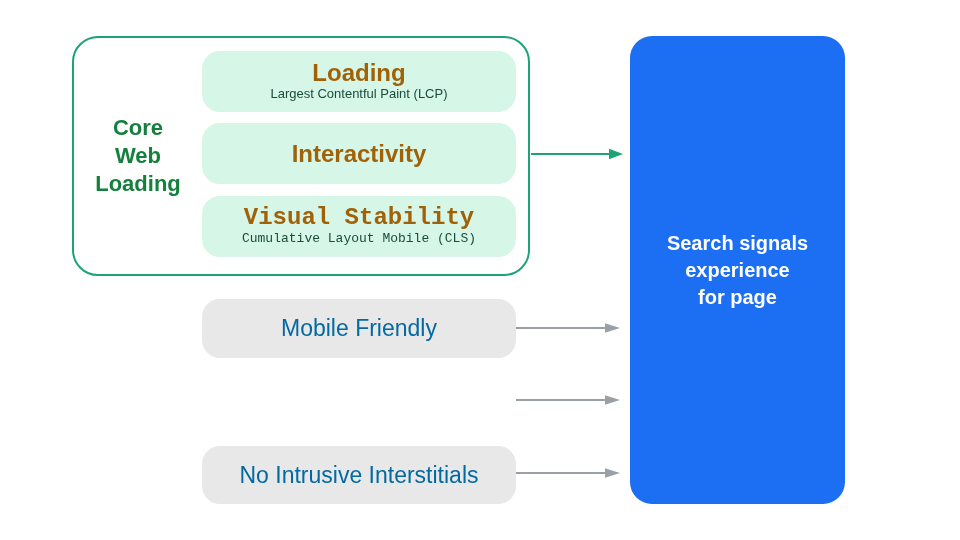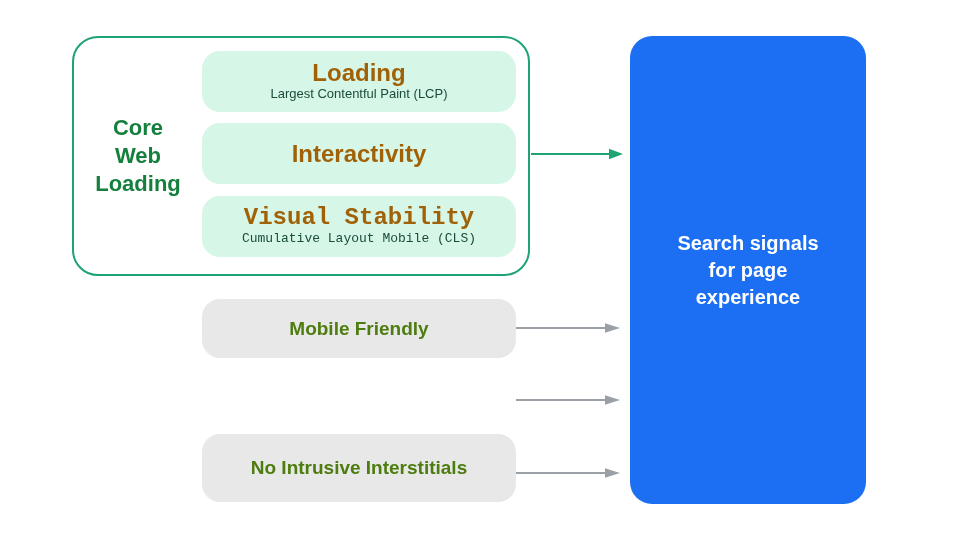--- a/index.html
+++ b/index.html
@@ -23,33 +23,33 @@
   .pill {
     position: absolute; left: 202px; width: 314px;
     display: flex; flex-direction: column; align-items: center; justify-content: center;
     border-radius: 18px; text-align: center;
   }
   .pill.green { background: #D6F6E7; height: 61px; }
   .pill.gray  { background: #E8E8E9; height: 59px; }
 
   .pill.green .title { color: #a16207; font-size: 24px; font-weight: 600; line-height: 24px; text-align: right; }
   .pill.green .subtitle { color: #1A4C3B; font-size: 13px; font-weight: 400; line-height: 17px; }
-  .pill.gray .label { color: #4d7c0f; font-size: 19px; font-weight: 700; }
+  .pill.gray .label { color: #0369a1; font-size: 23px; font-weight: 400; }
 
   #green-box-1 { top: 51px; }
   #green-box-2 { top: 123px; gap: 13px; }
   #green-box-3 { top: 196px; font-family: Liberation Mono, monospace; }
 
   #gray-box-1 { top: 299px; }
   #gray-box-2 { top: 372px; }
-  #gray-box-3 { top: 434px; height: 68px; }
+  #gray-box-3 { top: 446px; height: 58px; }
 
   
   .result-panel {
-    position: absolute; left: 630px; top: 36px; width: 236px; height: 468px;
+    position: absolute; left: 630px; top: 36px; width: 215px; height: 468px;
     background: #1C6EF2; border-radius: 22px;
     display: flex; flex-direction: column; align-items: center; justify-content: center;
     color: #FFFFFF; font-size: 20px; font-weight: 700; line-height: 27px; text-align: center;
   }
 
   
   .arrow { position: absolute; }
   #arrow-cwv   { left: 531px; top: 147px; }
   #arrow-gray-1 { left: 516px; top: 321px; }
   #arrow-gray-2 { left: 516px; top: 393px; }
@@ -106,17 +106,17 @@
     <polygon points="89,2.2 104,7 89,11.8" fill="#9AA0A6"></polygon>
   </svg>
 
   <svg class="arrow" id="arrow-gray-3" width="104" height="14" viewBox="0 0 104 14">
     <line x1="0" y1="7" x2="90" y2="7" stroke="#9AA0A6" stroke-width="2"></line>
     <polygon points="89,2.2 104,7 89,11.8" fill="#9AA0A6"></polygon>
   </svg>
 
   <div class="result-panel">
     <span>Search signals</span>
+    <span>experience</span>
     <span>for page</span>
-    <span>experience</span>
   </div>
 
 </div>
 
 </body></html>

